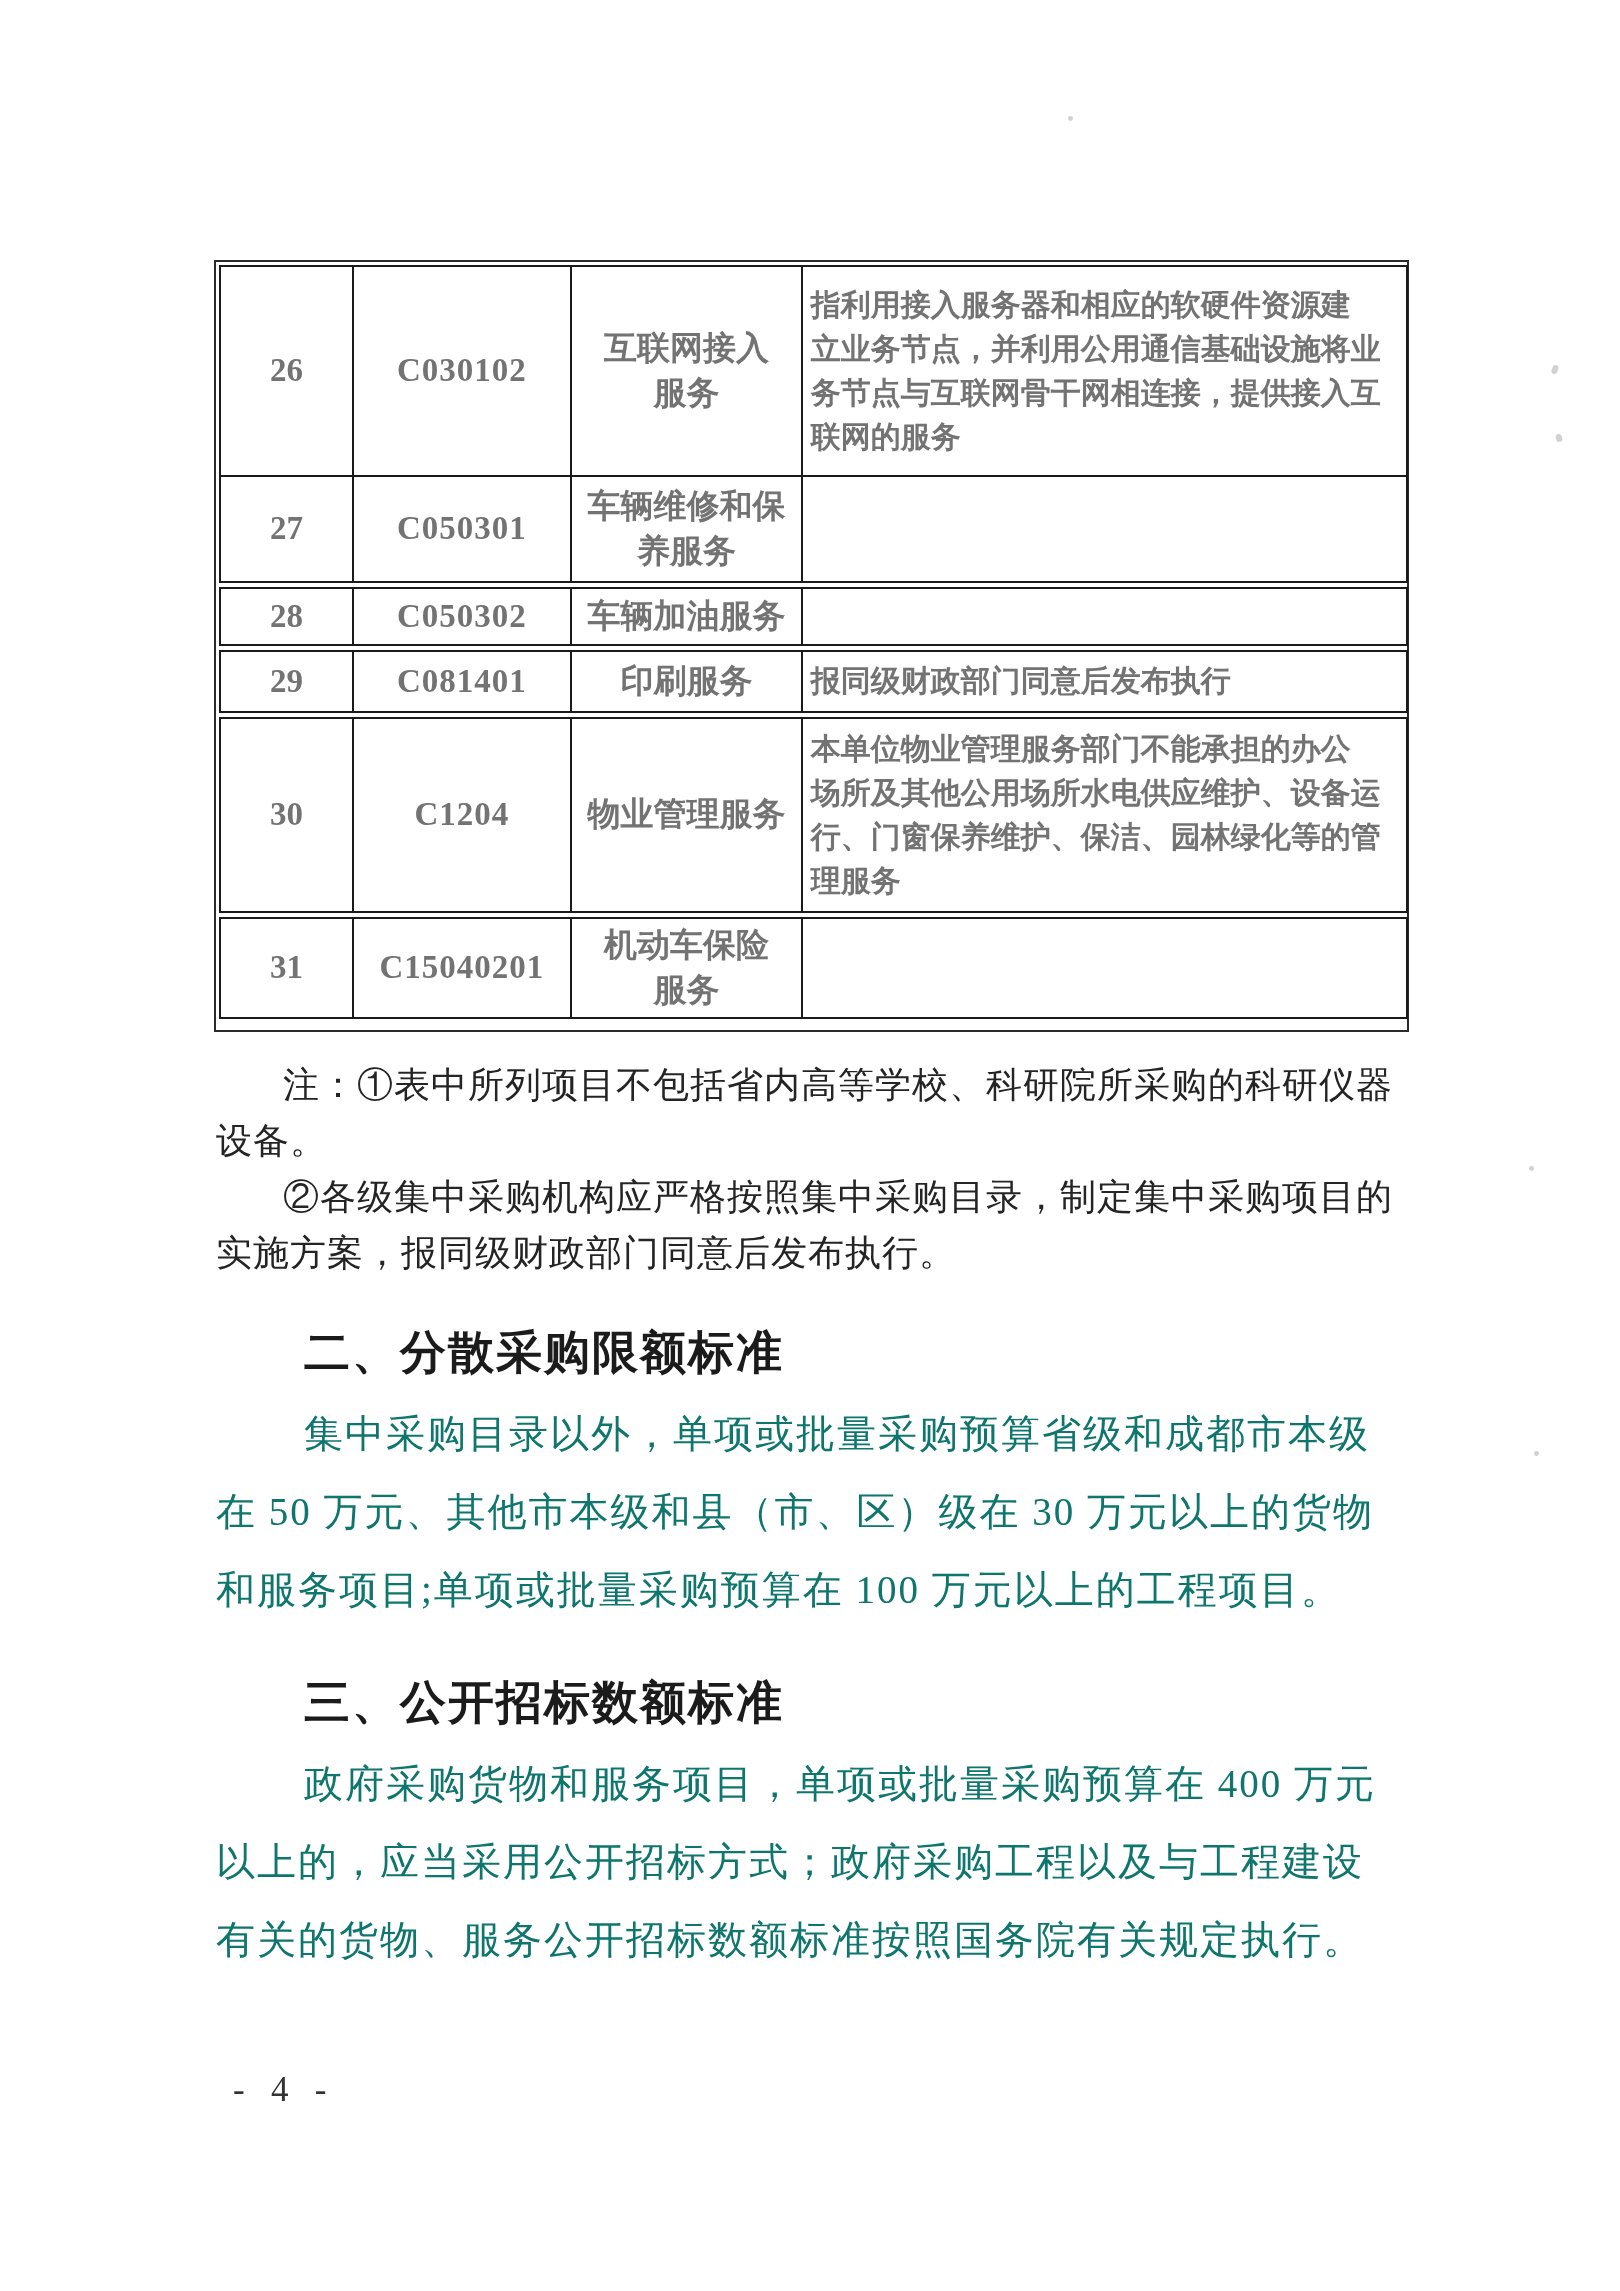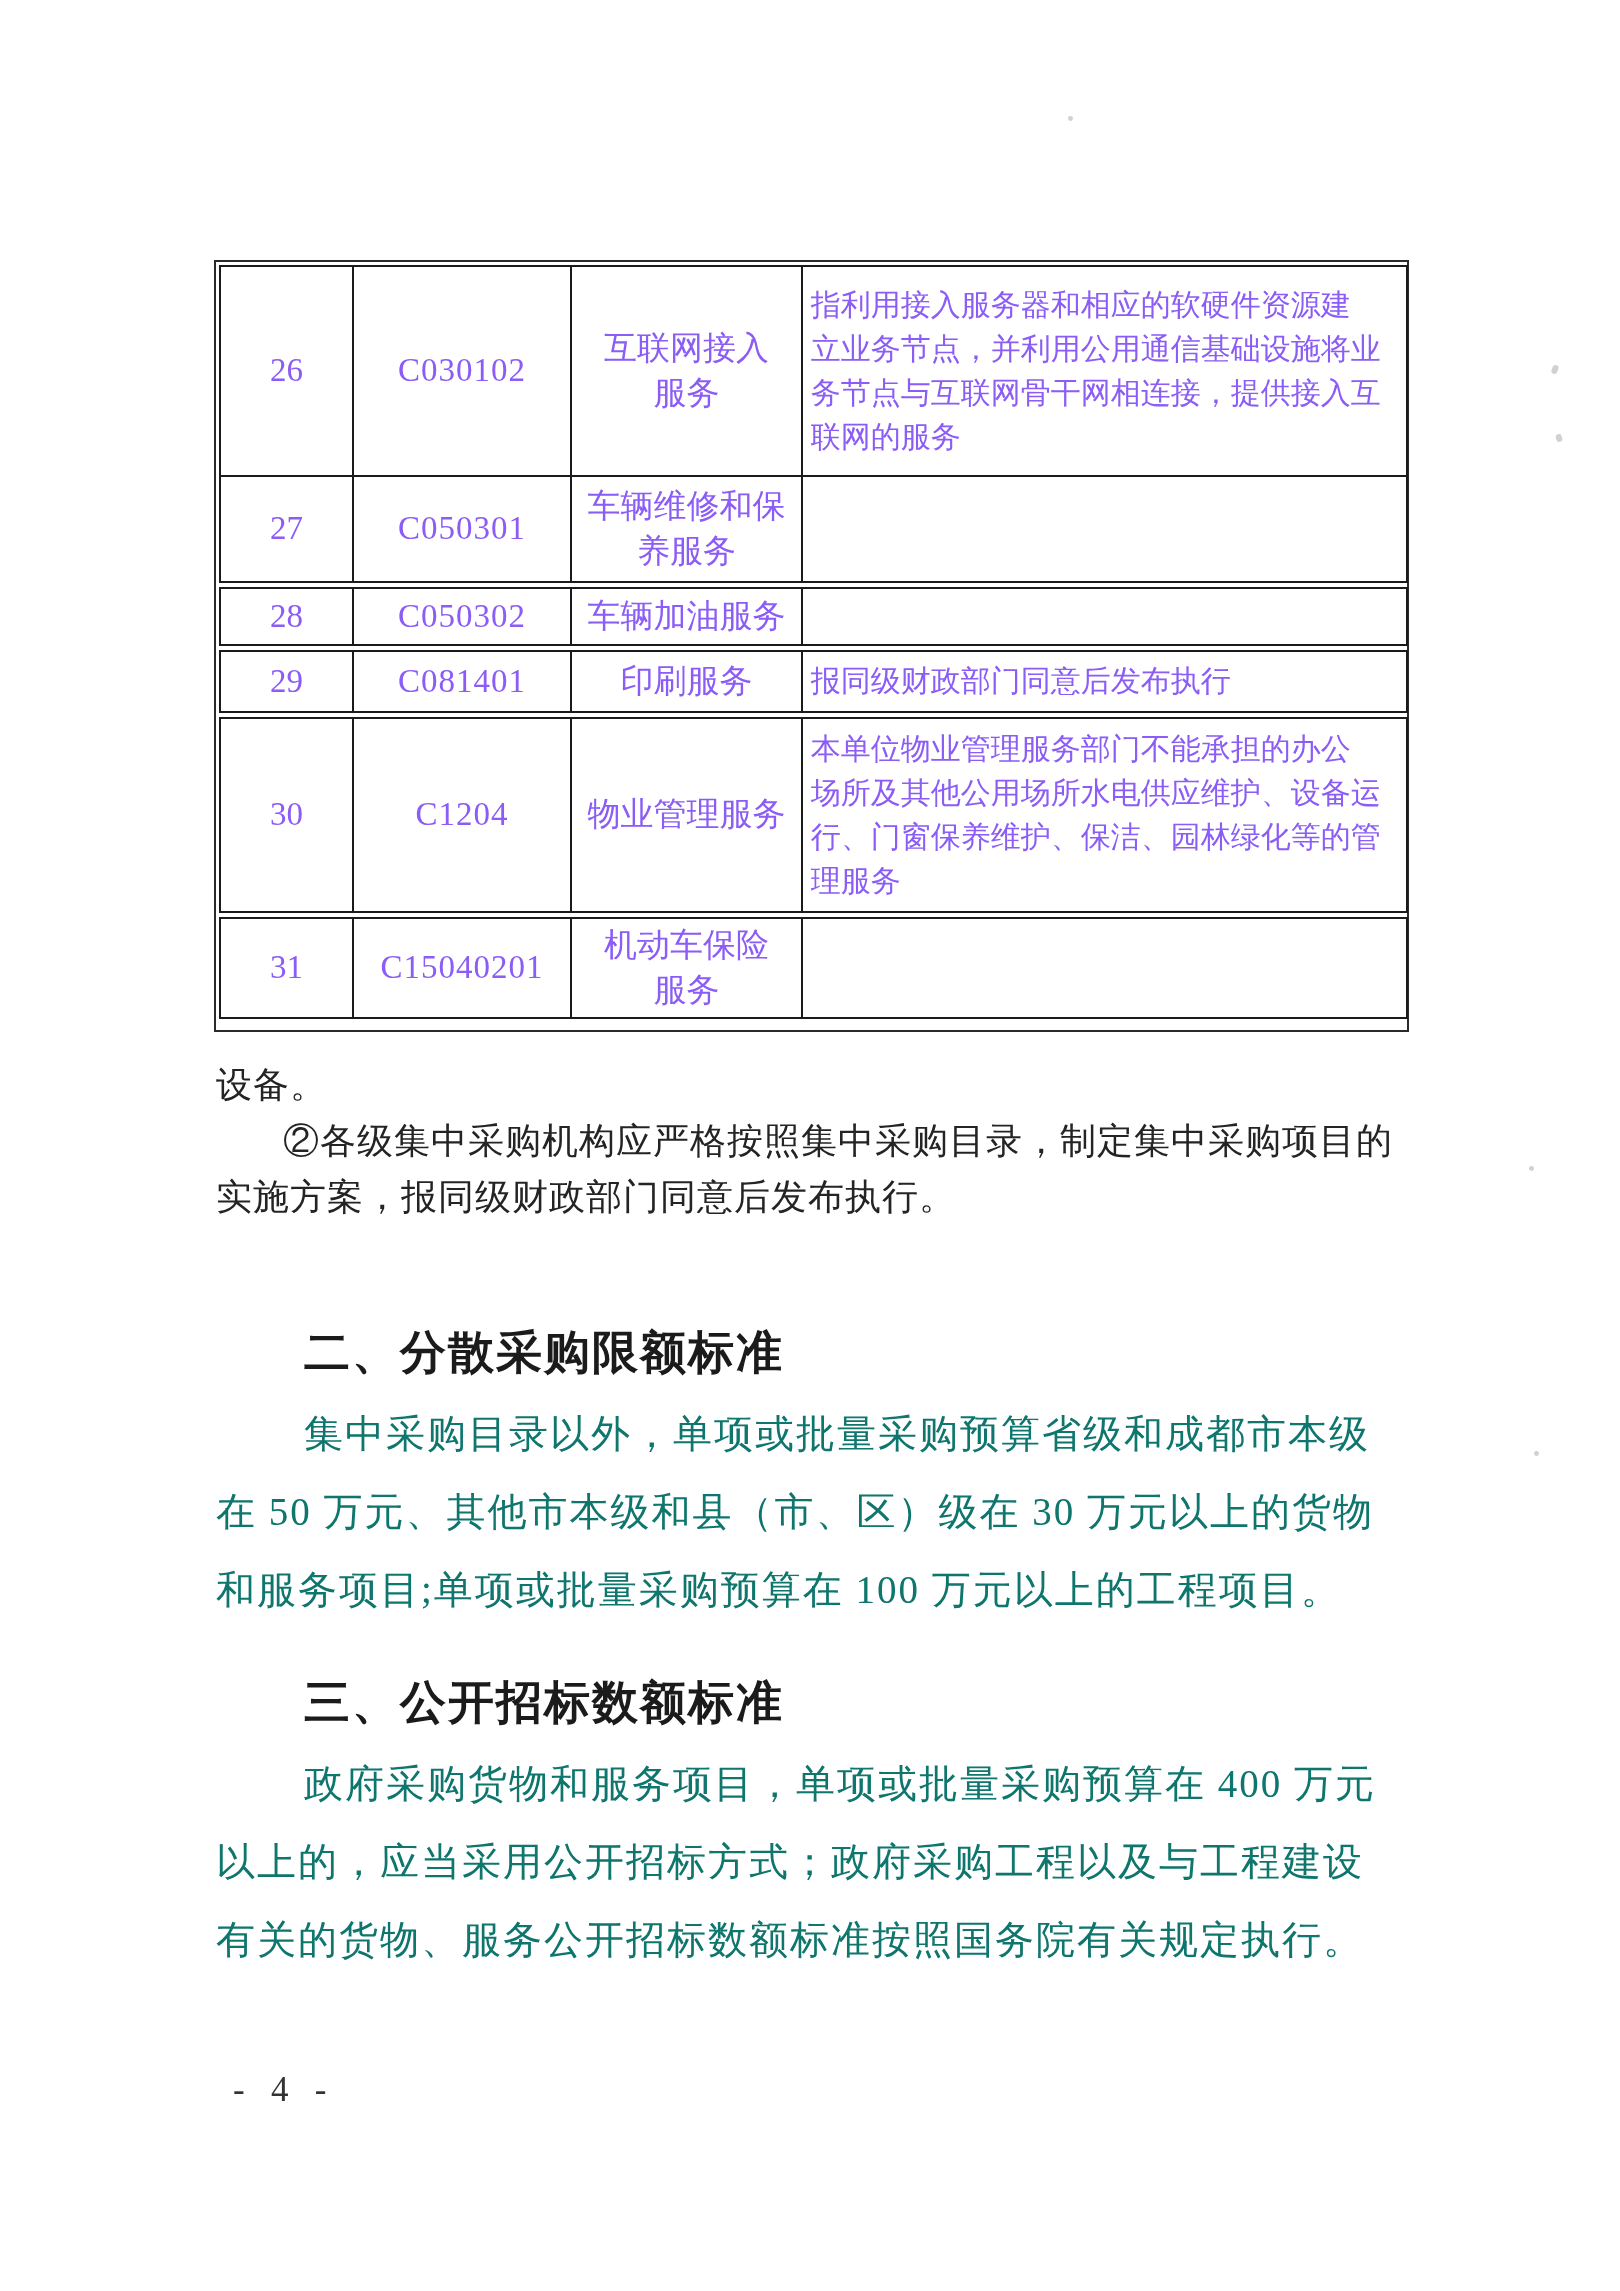--- a/index.html
+++ b/index.html
@@ -26,22 +26,23 @@
     margin:0 0 3.9px 0;
   }
   table.tgroup:last-child{margin-bottom:8px;}
   .tgroup td{
     border:2px solid #1a1a1a;
     vertical-align:middle;
     font-size:33px;
     line-height:45px;
     text-align:center;
     padding:3.9px 2px;
-    color:#8b5cf6;
+    color:#737373;
     overflow:hidden;
+    font-weight:bold;
   }
   .c-no{width:133px;}
   .c-code{width:218px;}
   .c-name{width:231px;}
   .c-desc{width:605px;}
   td.cell-name{white-space:pre-line;border-radius:6px;}
   td.cell-code{font-family:"Liberation Serif","DejaVu Serif",serif;letter-spacing:1px;}
   td.cell-desc{
     text-align:left;
     font-size:30px;
@@ -201,20 +202,21 @@
         <td class="cell-name">机动车保险
 服务</td>
         <td class="cell-desc"></td>
       </tr>
     </tbody>
       </table>
 
   </div>
 
   <div class="notes">
+    <div class="note-line note-indent">注：①表中所列项目不包括省内高等学校、科研院所采购的科研仪器</div>
     <div class="note-line">设备。</div>
     <div class="note-line note-indent">②各级集中采购机构应严格按照集中采购目录，制定集中采购项目的</div>
     <div class="note-line">实施方案，报同级财政部门同意后发布执行。</div>
   </div>
 
   <div class="section sec2">
     <div class="sec-heading">二、分散采购限额标准</div>
     <div class="para-line first">集中采购目录以外，单项或批量采购预算省级和成都市本级</div>
     <div class="para-line">在 50 万元、其他市本级和县（市、区）级在 30 万元以上的货物</div>
     <div class="para-line">和服务项目;单项或批量采购预算在 100 万元以上的工程项目。</div>

